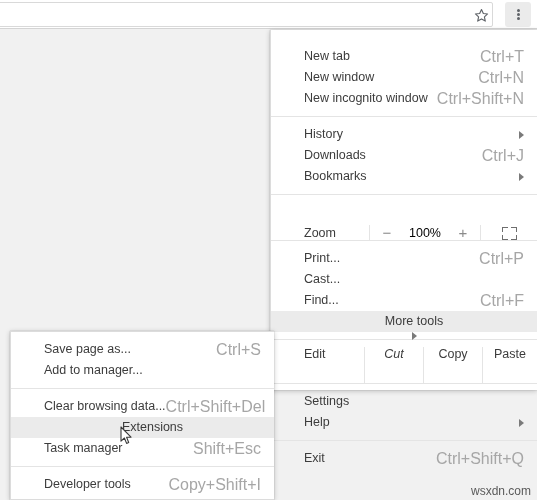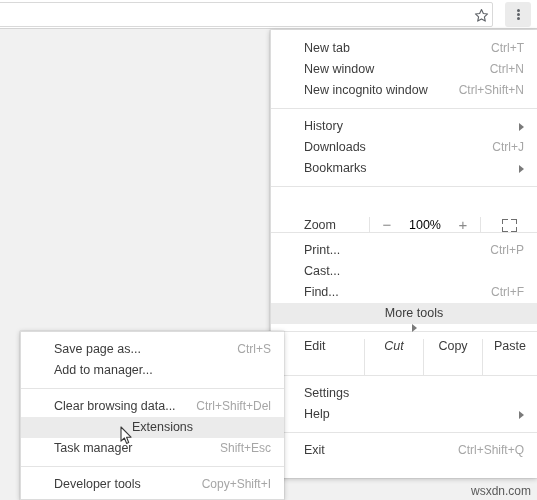--- a/index.html
+++ b/index.html
@@ -75,28 +75,28 @@
     box-shadow: 0 1px 5px rgba(0,0,0,0.22), 0 0 1px rgba(0,0,0,0.28);
     font-size: 12.5px;
     color: #3c3c3c;
   }
 
   
   #main-menu {
     left: 270px;
     top: 30px;
     width: 267px;
-    height: 448px;
-    padding-top: 8px;
+    height: 360px;
+    padding-top: 16px;
     border-left: 1px solid #dcdcdc;
   }
 
   
   #submenu {
-    left: 20px;
+    left: 10px;
     top: 331px;
     width: 264px;
     height: 169px;
     padding-top: 7px;
     border: 1px solid #dcdcdc;
     border-right: none;
   }
 
   .menu-row {
     position: relative;
@@ -106,21 +106,21 @@
     align-items: center;
     padding: 0 13px 0 33px;
     white-space: nowrap;
   }
   .menu-row.highlight { background: #ebebeb; flex-direction: column; }
   .menu-label { flex: 0 0 auto; }
   .menu-spacer { flex: 1 1 auto; }
   .menu-accel {
     flex: 0 0 auto;
     color: #a6a6a6;
-    font-size: 12px;
+    font-size: 16px;
   }
   .menu-arrow {
     flex: 0 0 auto;
     width: 0; height: 0;
     border-top: 4px solid transparent;
     border-bottom: 4px solid transparent;
     border-left: 5px solid #7a7a7a;
   }
   .separator {
     height: 1px;

